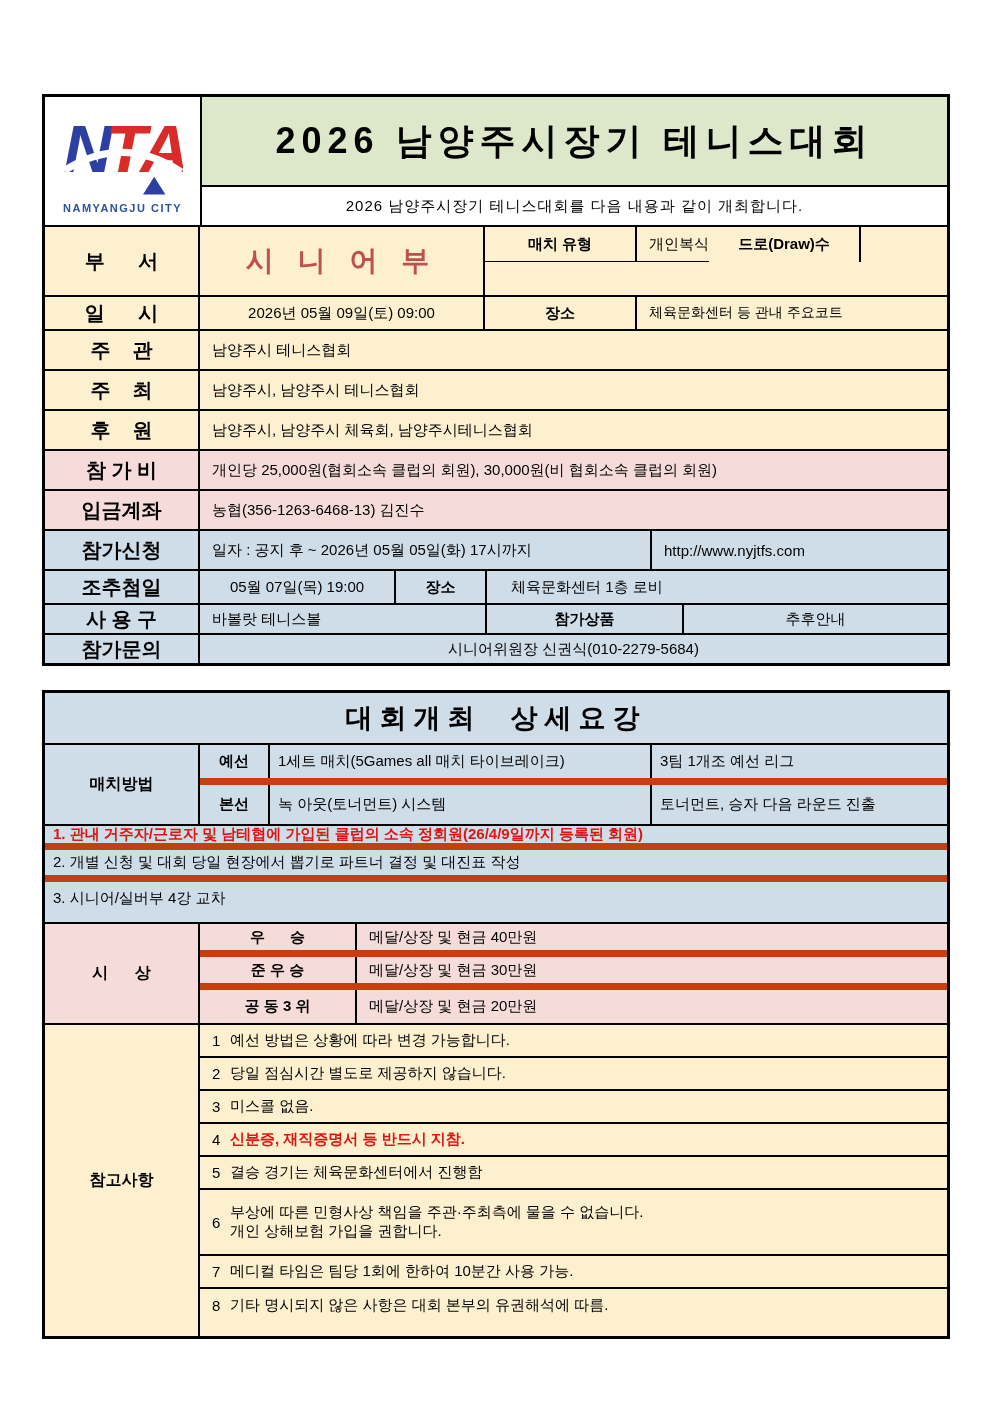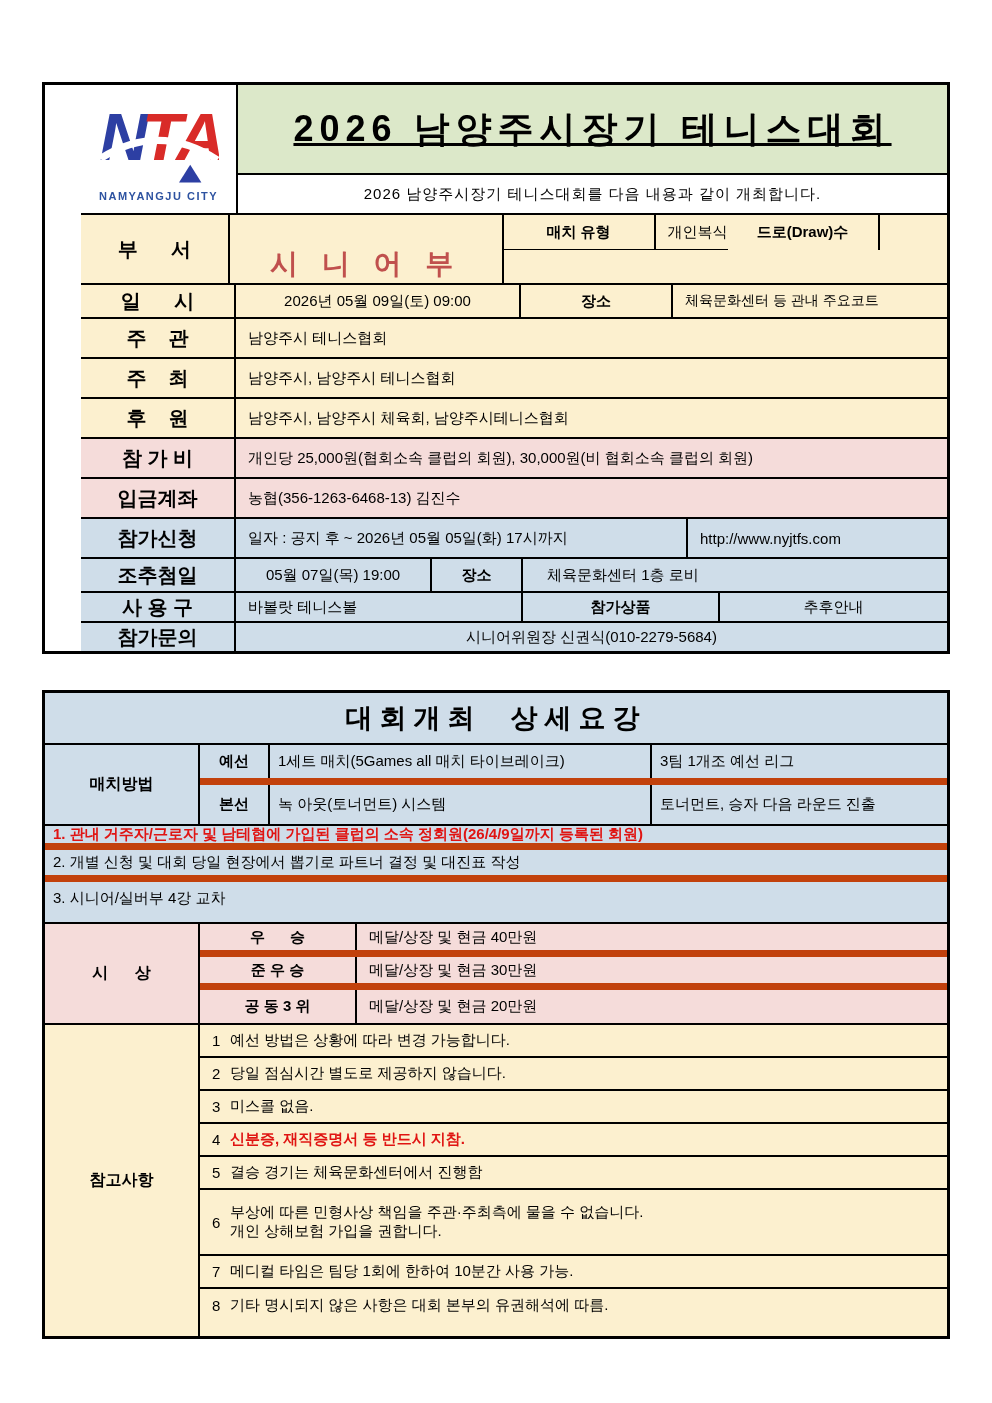--- a/index.html
+++ b/index.html
@@ -2,32 +2,32 @@
 <html style="--green: #dce8c9; --cream: #fcf0cf; --pink: #f5dcda; --blue: #cfdde9; --brick: #c0504d; --red: #e01412;"><head>
 <meta charset="utf-8">
 <style>
   html,body{margin:0;padding:0;background:#ffffff;}
   .sheet{
     position:relative;width:992px;height:1403px;background:#ffffff;
     font-family:"Liberation Sans","DejaVu Sans",sans-serif;color:#000;
     overflow:hidden;
   }
   .tbl{position:absolute;left:42px;width:908px;border:3px solid #000;box-sizing:border-box;background:#fff;}
-  .main-tbl{top:82px;padding-left:36px;}
+  .main-tbl{top:94px;}
   .detail-tbl{top:690px;}
 
   .row{display:flex;box-sizing:border-box;border-bottom:2px solid #000;}
   .row.last{border-bottom:none;}
   .cell{box-sizing:border-box;border-right:2px solid #000;display:flex;align-items:center;overflow:hidden;}
   .cell.lastcell{border-right:none;}
   .center{justify-content:center;text-align:center;}
   .left{justify-content:flex-start;padding-left:12px;}
   .pre{white-space:pre;}
 
-  .bg-green{background:var(--green);text-decoration:underline;}
+  .bg-green{background:var(--green);}
   .bg-cream{background:var(--cream);}
   .bg-pink{background:var(--pink);}
   .bg-blue{background:var(--blue);}
 
   .label{font-weight:bold;font-size:20px;}
   .sublabel{font-weight:bold;font-size:15px;}
   .val{font-size:15px;}
 
   
   .hdr-row{display:flex;border-bottom:2px solid #000;}
@@ -81,21 +81,21 @@
         <div class="logo-city">NAMYANGJU CITY</div>
       </div>
       <div class="hdr-right">
         <div class="title-cell bg-green">2026 남양주시장기 테니스대회</div>
         <div class="subtitle-cell">2026 남양주시장기 테니스대회를 다음 내용과 같이 개최합니다.</div>
       </div>
     </div>
 
     <div class="row bg-cream" style="height:70px;">
       <div class="cell center label pre" style="width:155px;">부      서</div>
-      <div class="cell center" style="width:285px;align-items:flex-end;">
+      <div class="cell center" style="width:285px;">
         <span class="dept-name">시 니 어 부</span>
       </div>
       <div class="dept-right">
         <div class="dept-sub first">
           <div class="cell center sublabel" style="width:152px;">매치 유형</div>
           <div class="cell left val lastcell" style="flex:1;">개인복식</div>
         </div>
         <div class="dept-sub second">
           <div class="cell center sublabel" style="width:152px;">드로(Draw)수</div>
           <div class="cell left val lastcell" style="flex:1;"></div>

